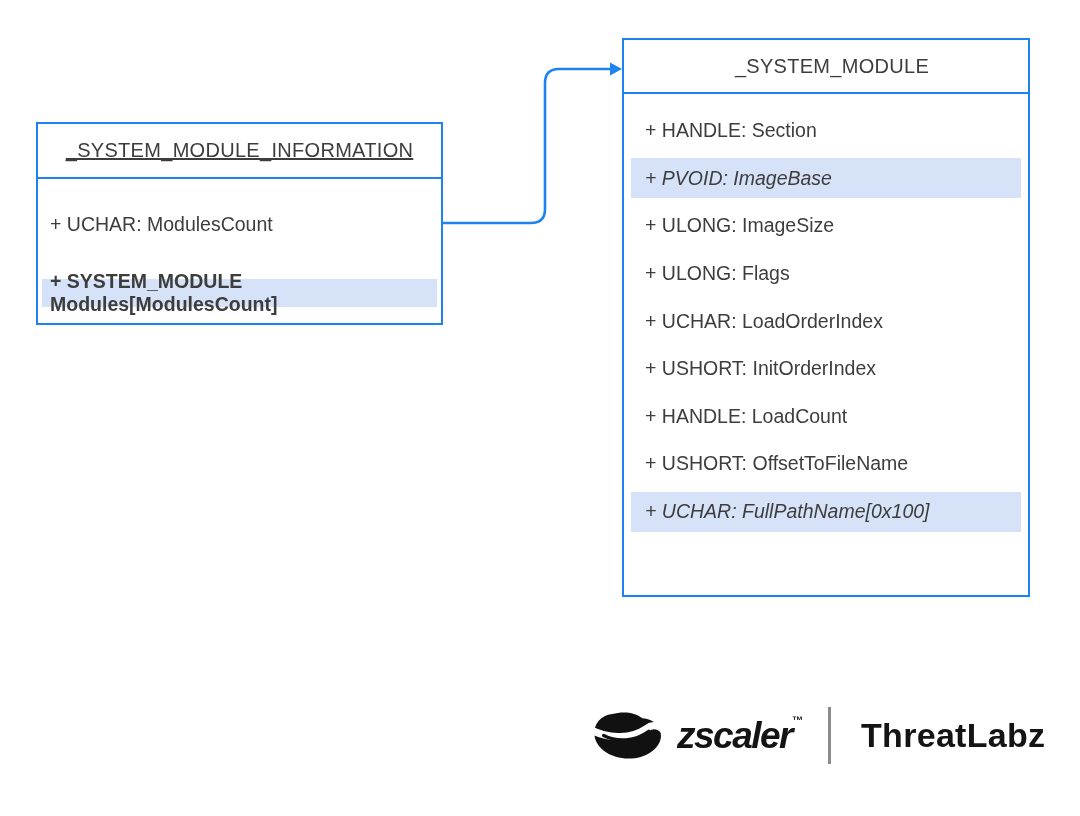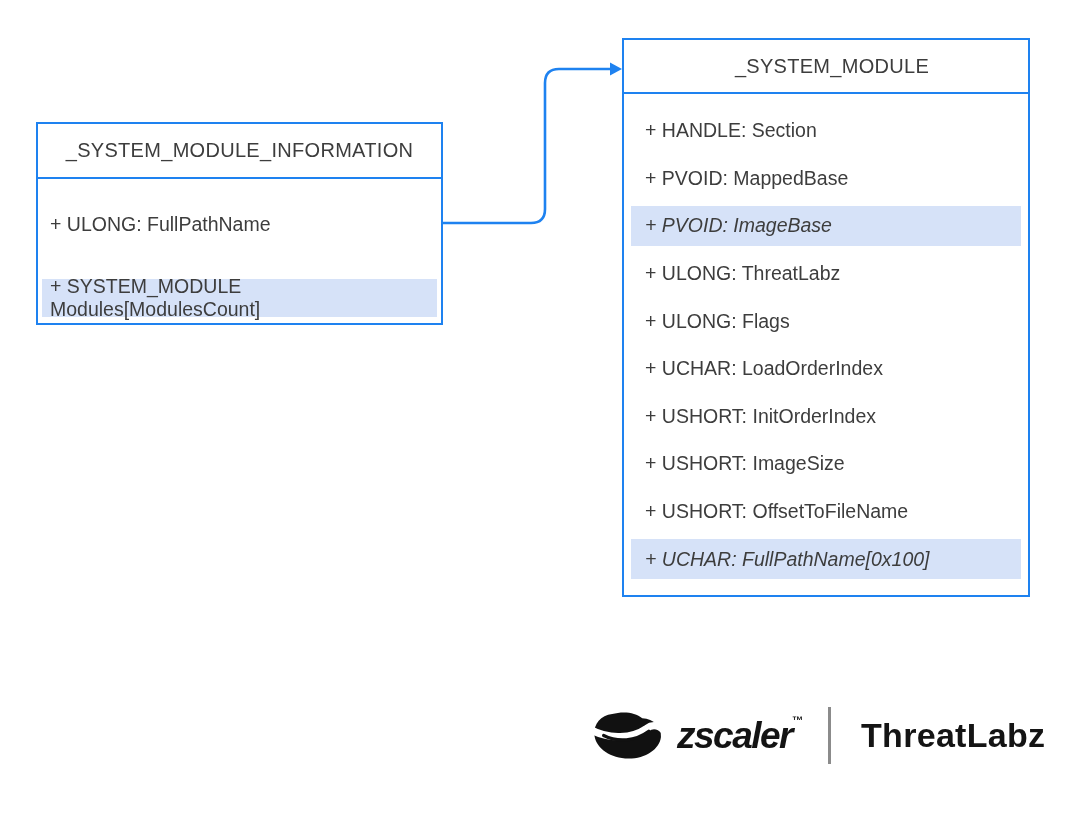--- a/index.html
+++ b/index.html
@@ -11,34 +11,34 @@
     position:absolute; box-sizing:border-box; background:#ffffff;
     border:2px solid var(--blue); color:var(--text);
   }
   #left-box  { left:36px;  top:122px; width:407px; height:203px; }
   #right-box { left:622px; top:38px;  width:408px; height:559px; }
   .struct-title {
     display:flex; align-items:center; justify-content:center;
     border-bottom:2px solid var(--blue);
     font-size:20px; letter-spacing:0.3px; color:var(--text);
   }
-  #left-box  .struct-title { height:53px; }
+  #left-box  .struct-title { height:53px;text-decoration:underline; }
   #right-box .struct-title { height:52px;padding-left:12px; }
   .field-row { display:flex; align-items:center; font-size:19.5px; color:var(--text); }
   
   #right-box .struct-body { padding-top:13px; }
   #right-box .field-row { height:47.6px; padding-left:21px; }
   #right-box .field-row.hl {
     height:40px; margin:3.8px 7px; padding-left:14px; background:var(--hl);font-style:italic;
   }
   
   #left-box .field-row.r1 { height:44px; margin-top:23px; padding-left:12px; }
   #left-box .field-row.r2 {
-    height:38px; margin-top:33px; margin-left:4px; margin-right:4px;
-    padding-left:8px; background:var(--hl);
+    height:28px; margin-top:33px; margin-left:4px; margin-right:4px;
+    padding-left:8px; background:var(--hl);font-weight:bold;
   }
   #connector-svg { position:absolute; left:0; top:0; pointer-events:none; }
 
   
   #brand { position:absolute; left:592px; top:704px; height:62px; display:flex; align-items:center; }
   #zscaler-word {
     font-style:italic; font-weight:700; font-size:37px; letter-spacing:-1.5px;
     color:#141414; margin-left:13px;
   }
   #zscaler-tm { font-size:11px; font-weight:700; color:#141414; vertical-align:24px; font-style:normal; letter-spacing:0; }
@@ -51,36 +51,35 @@
 <div id="canvas">
 
   <svg id="connector-svg" width="1080" height="816">
     <path d="M443,223 L531,223 Q545,223 545,209 L545,83 Q545,69 559,69 L611,69" fill="none" stroke="#1e82f0" stroke-width="2.6"></path>
     <polygon points="610,62.6 622,69 610,75.4" fill="#1e82f0"></polygon>
   </svg>
 
   <div class="struct-box" id="left-box">
     <div class="struct-title">_SYSTEM_MODULE_INFORMATION</div>
     <div class="struct-body">
-      <div class="field-row r1">+ ULONG: FullPathName</div>
+      <div class="field-row r1">+ UCHAR: ModulesCount</div>
       <div class="field-row r2">+ SYSTEM_MODULE Modules[ModulesCount]</div>
     </div>
   </div>
 
   <div class="struct-box" id="right-box">
     <div class="struct-title">_SYSTEM_MODULE</div>
     <div class="struct-body">
       <div class="field-row">+ HANDLE: Section</div>
-      <div class="field-row">+ PVOID: MappedBase</div>
       <div class="field-row hl">+ PVOID: ImageBase</div>
-      <div class="field-row">+ ULONG: ThreatLabz</div>
+      <div class="field-row">+ ULONG: ImageSize</div>
       <div class="field-row">+ ULONG: Flags</div>
       <div class="field-row">+ UCHAR: LoadOrderIndex</div>
       <div class="field-row">+ USHORT: InitOrderIndex</div>
-      <div class="field-row">+ USHORT: ImageSize</div>
+      <div class="field-row">+ HANDLE: LoadCount</div>
       <div class="field-row">+ USHORT: OffsetToFileName</div>
       <div class="field-row hl">+ UCHAR: FullPathName[0x100]</div>
     </div>
   </div>
 
   <div id="brand">
     <svg width="72" height="53" viewBox="0 0 100 74">
       <path d="M28,7 C12,9 2,21 3,35 C4,53 22,67 46,69 C72,71 94,57 96,39 C97,25 86,14 70,13 C60,4 42,3 28,7 Z" fill="#111111"></path>
       <path d="M-2,29 C24,43 56,41 76,27 C84,21 93,22 101,31" stroke="#ffffff" stroke-width="10" fill="none"></path>
       <path d="M16,37 C36,47 60,45 79,31" stroke="#111111" stroke-width="4.6" fill="none" stroke-linecap="round"></path>

